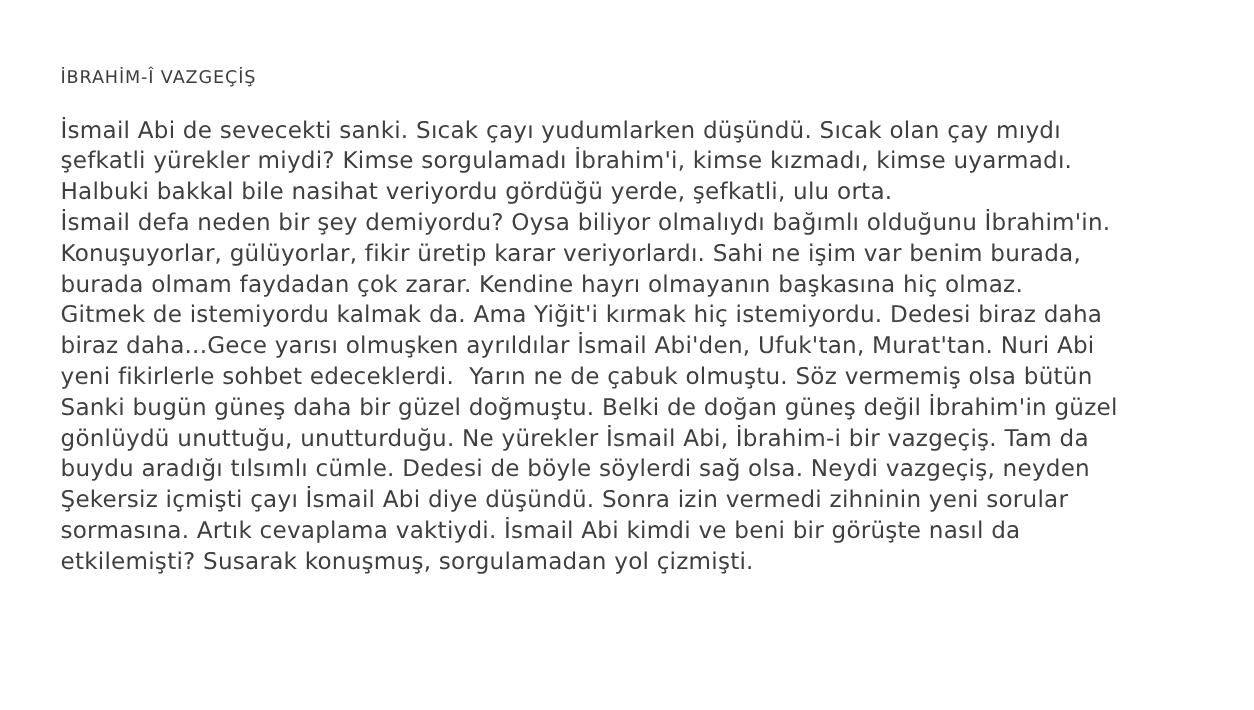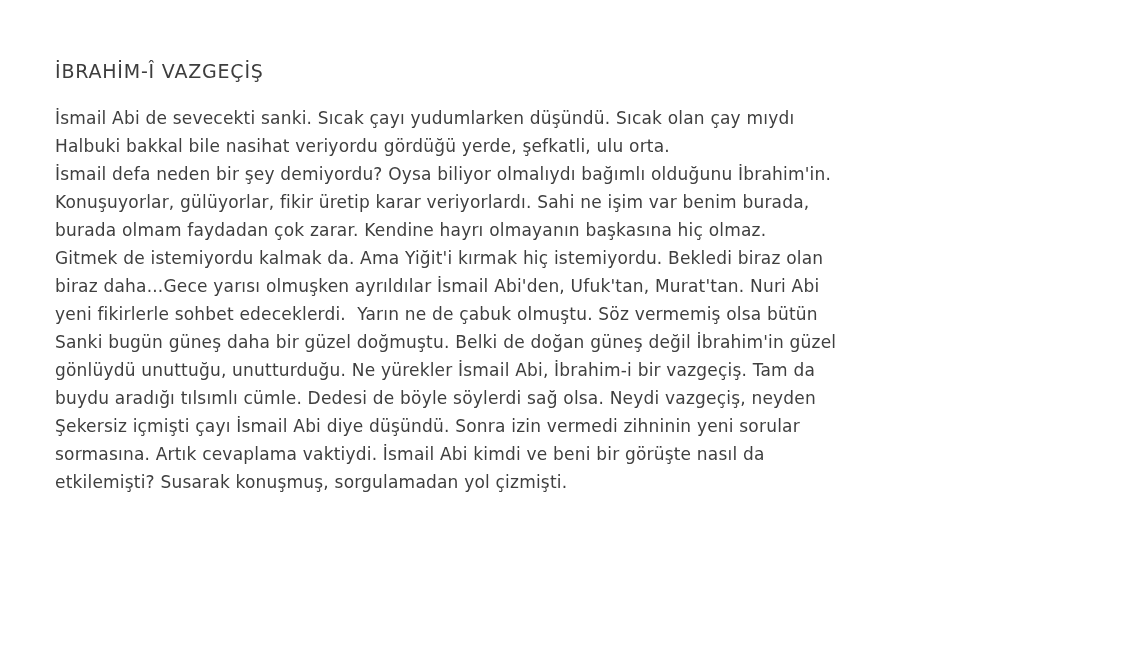--- a/index.html
+++ b/index.html
@@ -13,53 +13,54 @@
     height: 645px;
     background: #ffffff;
     overflow: hidden;
     font-family: "DejaVu Sans", "Liberation Sans", sans-serif;
   }
   .title {
     position: absolute;
     left: 55px;
     top: 60px;
     margin: 0;
-    font-size: 19px;
+    font-size: 16px;
     font-weight: 500;
     letter-spacing: 0.8px;
     color: #3d3d3d;
   }
   .body-text {
     position: absolute;
     left: 55px;
     top: 104px;
     width: 1050px;
     color: #3f3f3f;
-    font-size: 17px;
+    font-size: 21px;
     font-weight: 400;
     letter-spacing: 0.2px;
   }
   .line {
     height: 28px;
     line-height: 28px;
     white-space: pre;
   }
 </style>
 </head>
 <body>
 
 <div class="page">
   <h1 class="title">İBRAHİM-Î VAZGEÇİŞ</h1>
   <div class="body-text">
       <div class="line">İsmail Abi de sevecekti sanki. Sıcak çayı yudumlarken düşündü. Sıcak olan çay mıydı</div>
+      <div class="line">şefkatli yürekler miydi? Kimse sorgulamadı İbrahim'i, kimse kızmadı, kimse uyarmadı.</div>
       <div class="line">Halbuki bakkal bile nasihat veriyordu gördüğü yerde, şefkatli, ulu orta.</div>
       <div class="line">İsmail defa neden bir şey demiyordu? Oysa biliyor olmalıydı bağımlı olduğunu İbrahim'in.</div>
       <div class="line">Konuşuyorlar, gülüyorlar, fikir üretip karar veriyorlardı. Sahi ne işim var benim burada,</div>
       <div class="line">burada olmam faydadan çok zarar. Kendine hayrı olmayanın başkasına hiç olmaz.</div>
-      <div class="line">Gitmek de istemiyordu kalmak da. Ama Yiğit'i kırmak hiç istemiyordu. Bekledi biraz olan</div>
+      <div class="line">Gitmek de istemiyordu kalmak da. Ama Yiğit'i kırmak hiç istemiyordu. Dedesi biraz daha</div>
       <div class="line">biraz daha...Gece yarısı olmuşken ayrıldılar İsmail Abi'den, Ufuk'tan, Murat'tan. Nuri Abi</div>
       <div class="line">yeni fikirlerle sohbet edeceklerdi.  Yarın ne de çabuk olmuştu. Söz vermemiş olsa bütün</div>
       <div class="line">Sanki bugün güneş daha bir güzel doğmuştu. Belki de doğan güneş değil İbrahim'in güzel</div>
       <div class="line">gönlüydü unuttuğu, unutturduğu. Ne yürekler İsmail Abi, İbrahim-i bir vazgeçiş. Tam da</div>
       <div class="line">buydu aradığı tılsımlı cümle. Dedesi de böyle söylerdi sağ olsa. Neydi vazgeçiş, neyden</div>
       <div class="line">Şekersiz içmişti çayı İsmail Abi diye düşündü. Sonra izin vermedi zihninin yeni sorular</div>
       <div class="line">sormasına. Artık cevaplama vaktiydi. İsmail Abi kimdi ve beni bir görüşte nasıl da</div>
       <div class="line">etkilemişti? Susarak konuşmuş, sorgulamadan yol çizmişti.</div>
     </div>
 </div>

